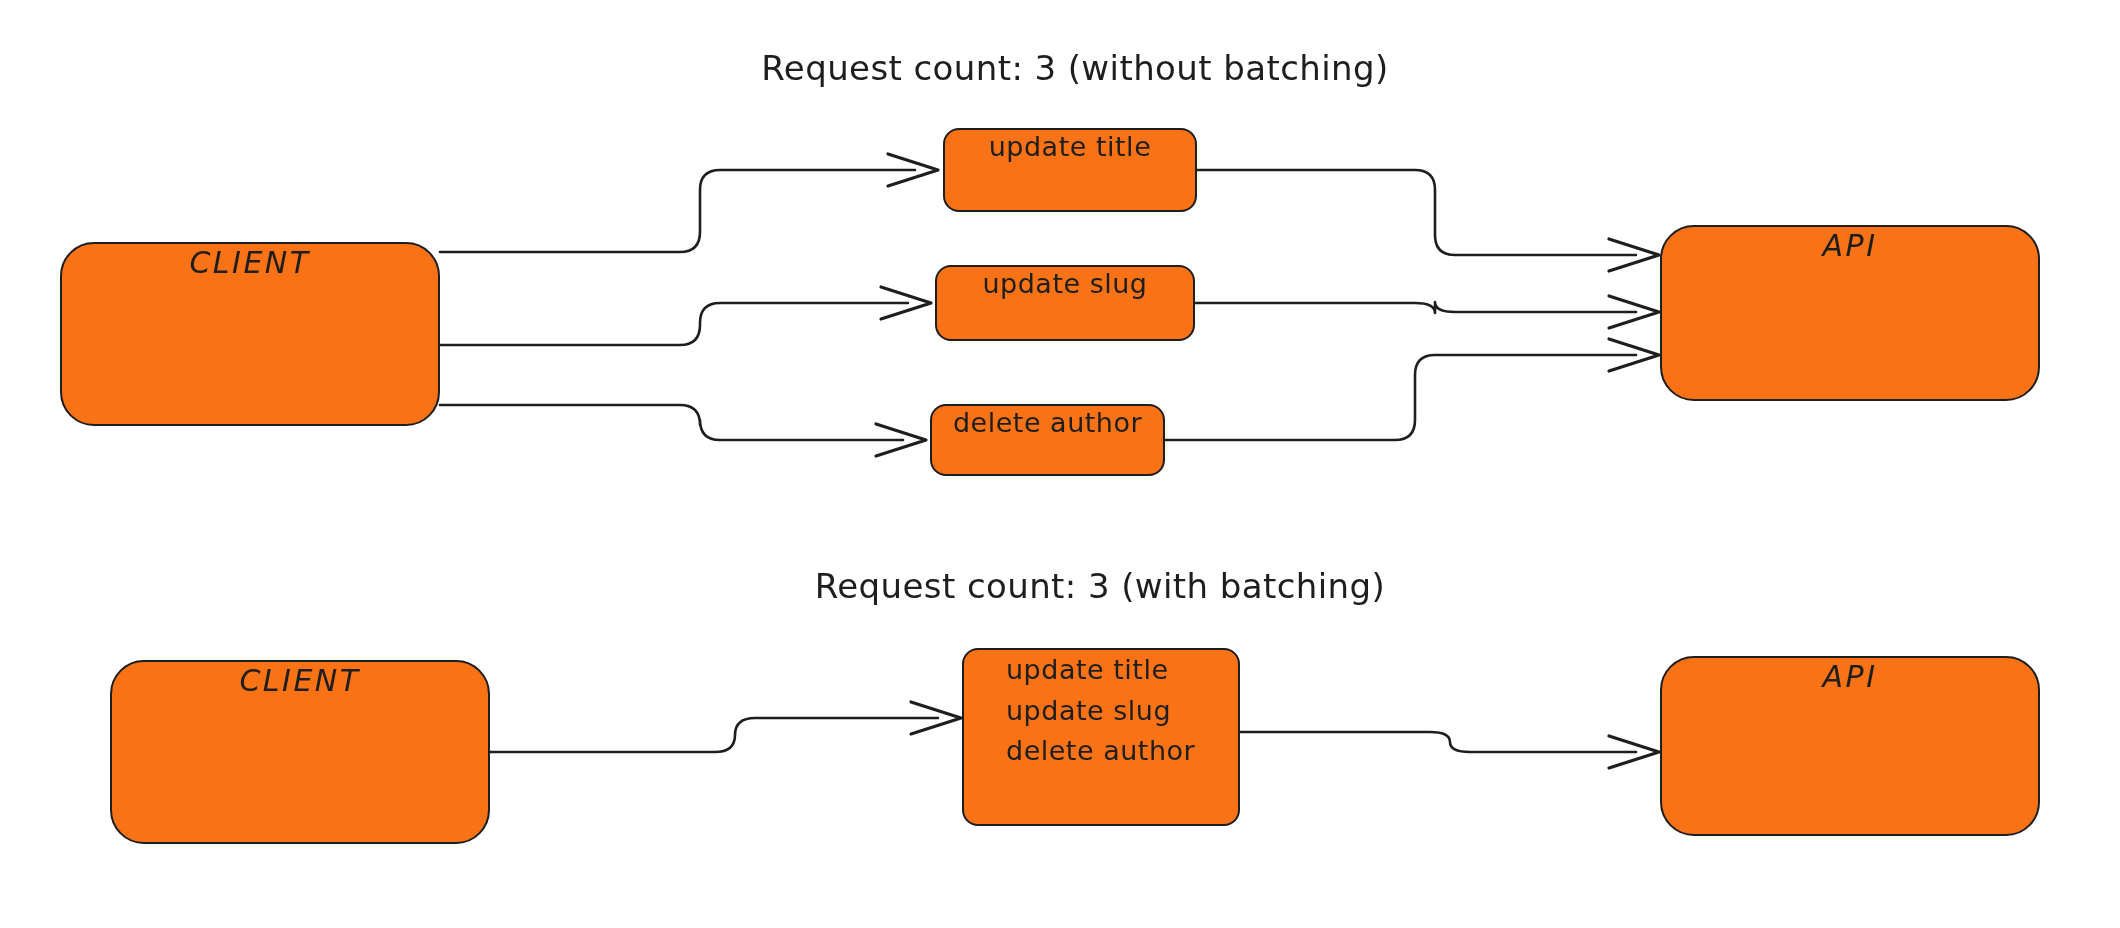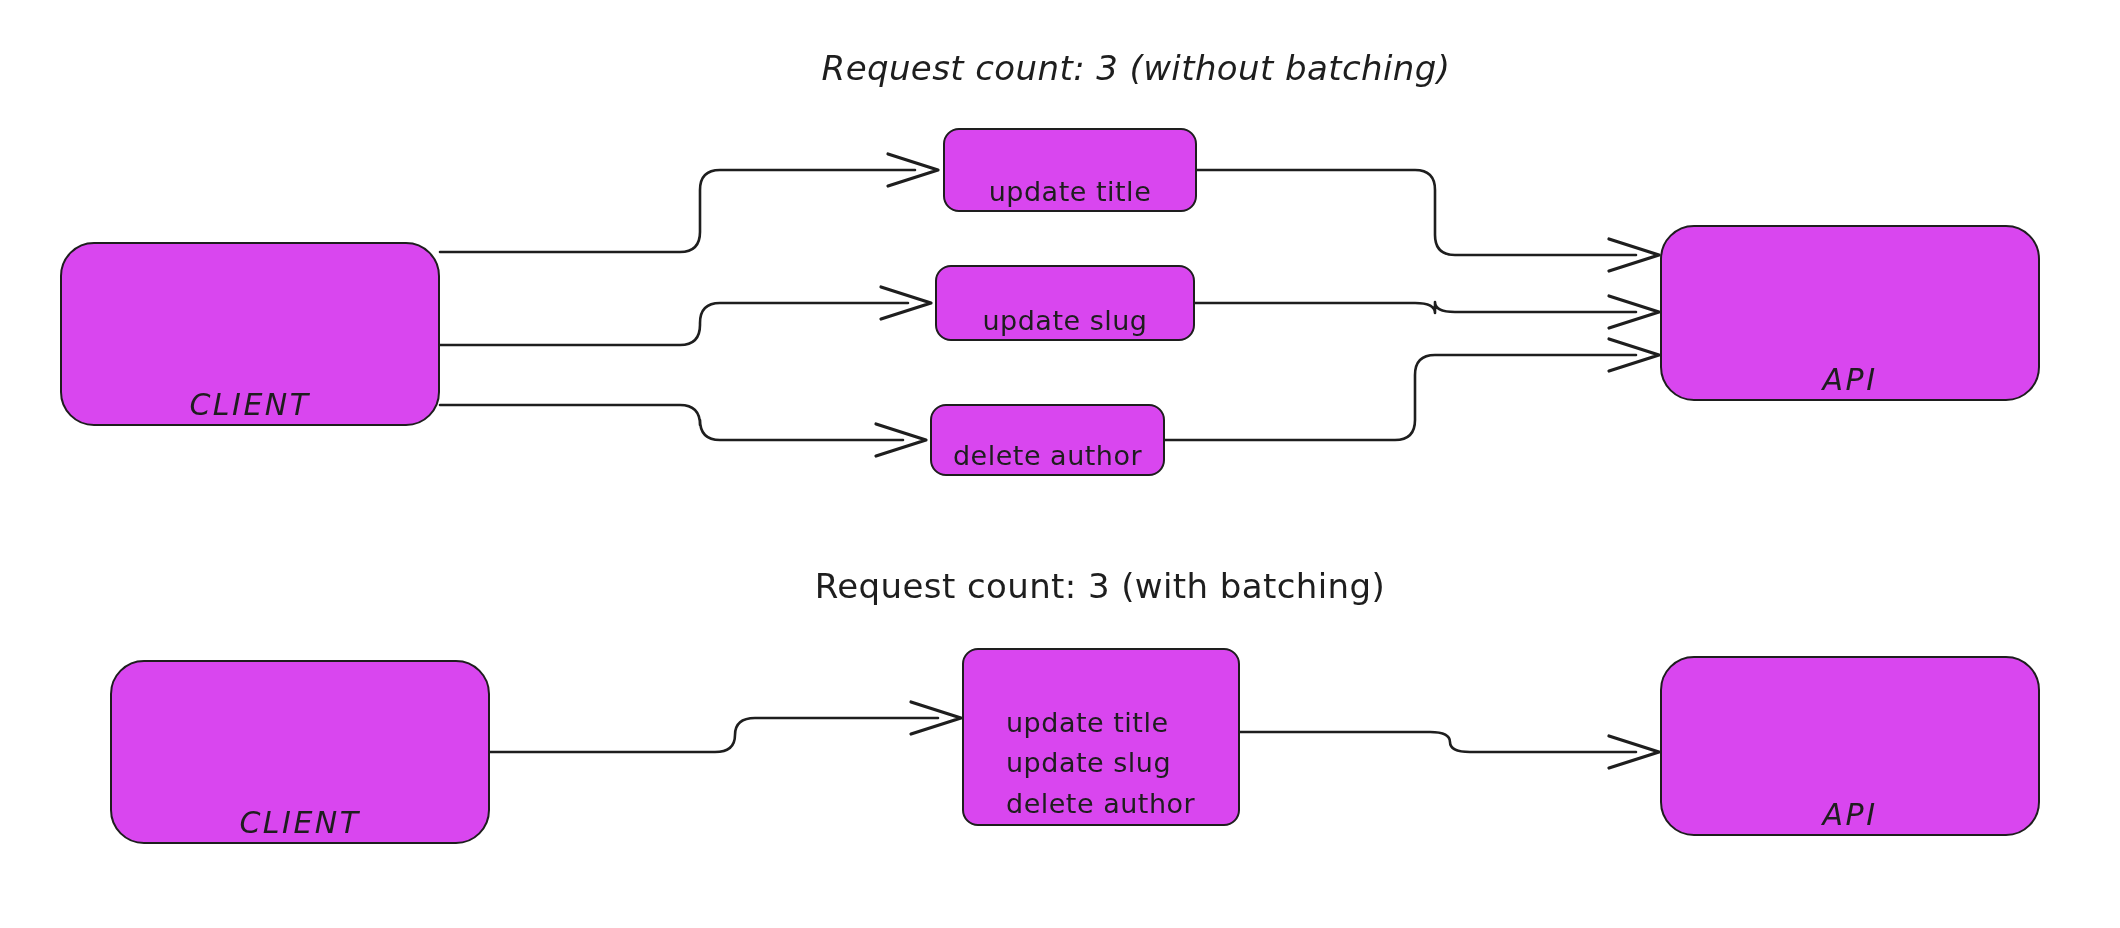--- a/index.html
+++ b/index.html
@@ -37,24 +37,24 @@
   .arrowhead {
     fill: none;
     stroke: #1e1e1e;
     stroke-width: 3.2;
     stroke-linecap: round;
     stroke-linejoin: round;
   }
   .node {
     position: absolute;
     box-sizing: border-box;
-    background: #d946ef;
+    background: #f97316;
     border: 2.6px solid #1e1e1e;
     display: flex;
-    align-items: flex-end;
+    align-items: flex-start;
     justify-content: center;
     color: #1e1e1e;
   }
   .node.rounded-lg { border-radius: 34px; }
   .node.rounded-sm { border-radius: 16px; }
   .node-label {
     font-family: "DejaVu Sans", "Liberation Sans", sans-serif;
     color: #1e1e1e;
     text-align: center;
     line-height: 1.28;
@@ -109,21 +109,21 @@
     <path class="wire" d="M 1165,440 L 1395,440 Q 1415,440 1415,420 L 1415,375 Q 1415,355 1435,355 L 1636,355"></path>
     <path class="arrowhead" d="M 1609,339 L 1659,355 L 1609,371"></path>
 
     <path class="wire" d="M 490,752 L 715,752 Q 735,752 735,735 L 735,735 Q 735,718 755,718 L 938,718"></path>
     <path class="arrowhead" d="M 911,702 L 961,718 L 911,734"></path>
 
     <path class="wire" d="M 1240,732 L 1430,732 Q 1450,732 1450,742 L 1450,742 Q 1450,752 1470,752 L 1636,752"></path>
     <path class="arrowhead" d="M 1609,736 L 1659,752 L 1609,768"></path>
   </svg>
 
-  <div class="section-title" style="left:1136px; top:48px;font-style:italic;">Request count: 3 (without batching)</div>
+  <div class="section-title" style="left:1075px; top:48px;">Request count: 3 (without batching)</div>
 
   <div class="node rounded-lg" style="left:60px; top:242px; width:380px; height:184px;">
     <span class="node-label label-actor">CLIENT</span>
   </div>
 
   <div class="node rounded-sm" style="left:943px; top:128px; width:254px; height:84px;">
     <span class="node-label label-op">update title</span>
   </div>
 
   <div class="node rounded-sm" style="left:935px; top:265px; width:260px; height:76px;">

